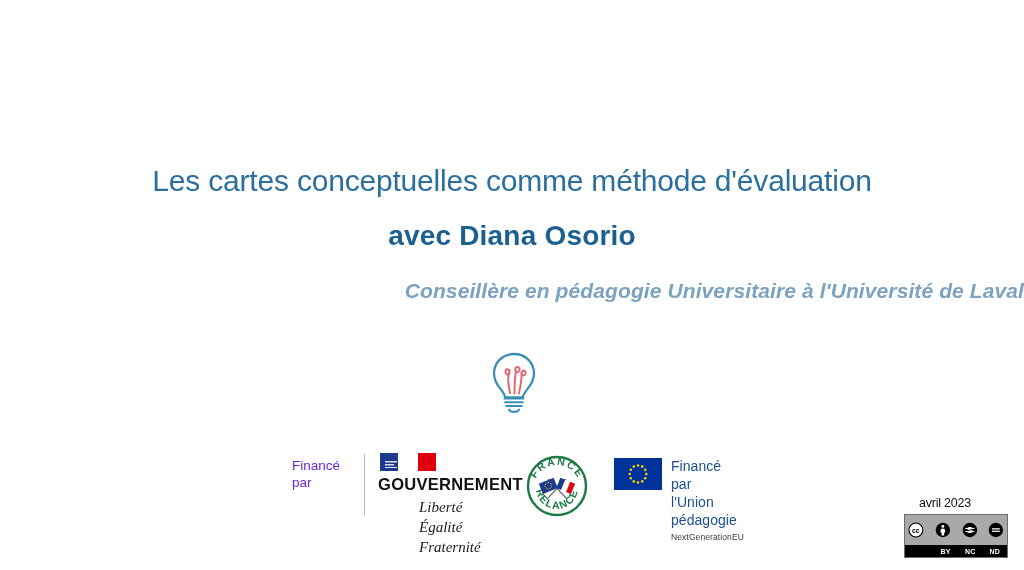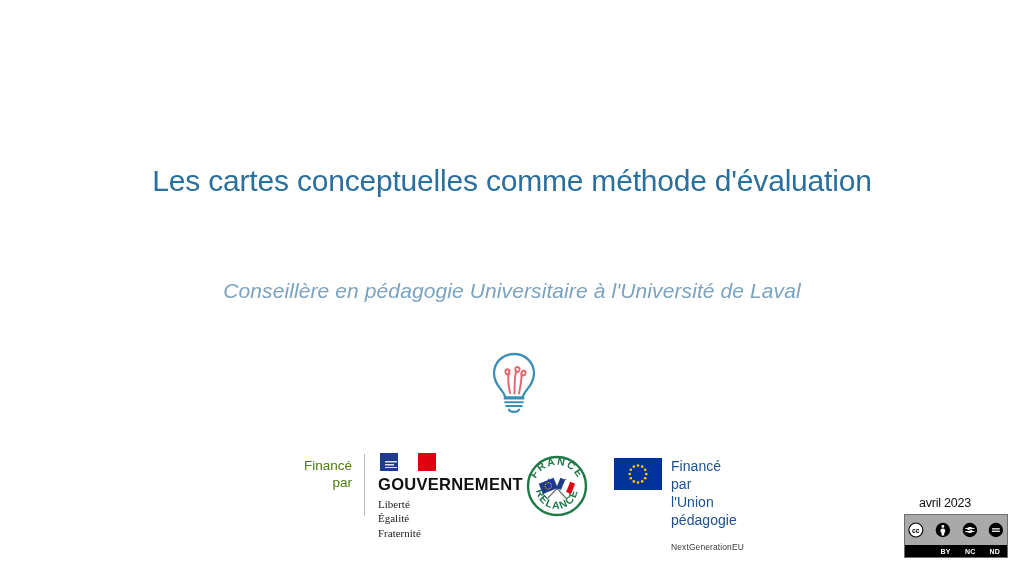--- a/index.html
+++ b/index.html
@@ -42,24 +42,24 @@
     text-align:center;
     font-size:28px;
     font-weight:700;
     color:#1c6091;
     letter-spacing:0.2px;
   }
 
   .title-role {
     position:absolute;
     top:279px; left:0; right:0;
-    text-align:center;
+    text-align:right;
     font-size:21px;
     font-style:italic;
-    font-weight:400;
+    font-weight:700;
     color:#7ba3bf;
     letter-spacing:0.1px;
   }
 
   
   .bulb {
     position:absolute;
     left:483px; top:351px;
     width:62px; height:64px;
   }
@@ -72,22 +72,22 @@
   }
 
   .gouv-block {
     position:absolute;
     left:0; top:0;
     display:flex;
     align-items:flex-start;
   }
   .finance-par {
     font-size:13.5px;
-    color:#4d7c0f;
-    text-align:right;
+    color:#6d28d9;
+    text-align:left;
     line-height:1.25;
     padding-top:6px;
     width:60px;
   }
   .gouv-divider {
     width:1px;
     height:62px;
     background:#b9b9b9;
     margin:0 13px 0 12px;
     margin-top:2px;
@@ -116,23 +116,25 @@
   .gouv-word {
     font-size:16.5px;
     font-weight:700;
     letter-spacing:0.3px;
     color:#111111;
     line-height:1;
     margin-bottom:4px;
   }
   .devise {
     font-family:"Liberation Serif", serif;
-    font-size:11px;
+    font-style:italic;
+    font-size:15px;
     color:#1a1a1a;
     line-height:1.35;
+    margin-left:41px;
   }
 
   
   .relance {
     position:absolute;
     left:233px; top:2px;
     width:64px; height:64px;
   }
 
   
@@ -154,21 +156,21 @@
     font-weight:400;
     color:#1d4f91;
     line-height:1.28;
     letter-spacing:0.05px;
   }
   .eu-l3 {
     font-size:8.5px;
     font-weight:400;
     color:#3b3b3b;
     line-height:1.3;
-    margin-top:12px;
+    margin-top:2px;
     letter-spacing:0.1px;
   }
 
   
   .licence {
     position:absolute;
     right:38px; top:496px;
     width:82px;
     text-align:center;
   }
@@ -206,20 +208,21 @@
   .cc-bot .sp0 { flex:1.15; }
 </style>
 </head>
 <body>
 
 <div class="slide">
 
 
   <div class="title-sub">Les cartes conceptuelles comme méthode d'évaluation</div>
 
+  <div class="title-speaker">avec Diana Osorio</div>
 
   <div class="title-role">Conseillère en pédagogie Universitaire à l'Université de Laval</div>
 
   <div class="bulb">
     <svg viewBox="0 0 62 64" width="62" height="64" aria-hidden="true">
 
       <path d="M31 3 C19.5 3 11 11.5 11 22.5 C11 29.5 14.6 34.4 17.8 38.4
                C20.3 41.5 21.8 43.6 22.2 46.5 L39.8 46.5
                C40.2 43.6 41.7 41.5 44.2 38.4 C47.4 34.4 51 29.5 51 22.5
                C51 11.5 42.5 3 31 3 Z" fill="none" stroke="#3b8fb5" stroke-width="2.3"></path>

